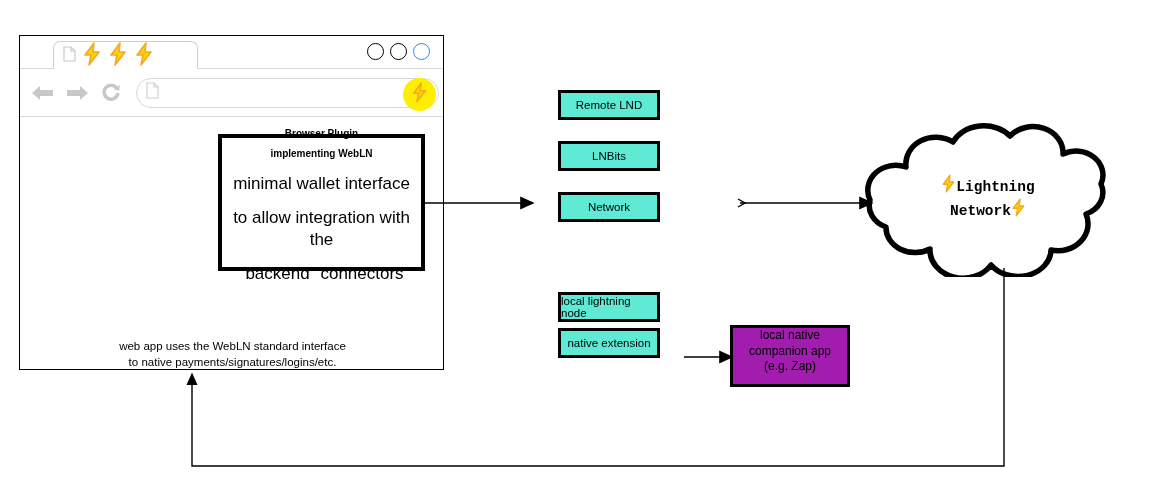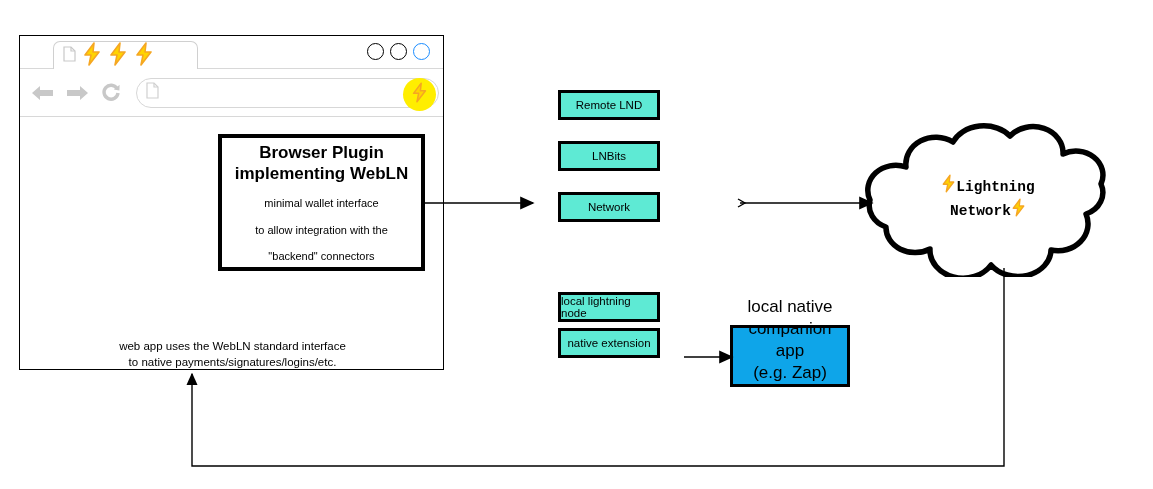--- a/index.html
+++ b/index.html
@@ -51,35 +51,35 @@
     text-align:center;font-size:11.5px;color:#000;line-height:1.35;margin-top:13px;
   }
 
   
   .plugin-box{
     position:absolute;left:218px;top:134px;width:207px;height:137px;
     border:4px solid #000;background:#fff;box-sizing:border-box;
     display:flex;flex-direction:column;align-items:center;justify-content:center;
     text-align:center;padding:0 8px;
   }
-  .plugin-title{font-size:17px;font-weight:bold;line-height:1.25;}
-  .plugin-sub{font-size:11px;line-height:1.3;margin-top:12px;}
+  .plugin-title{font-size:10px;font-weight:bold;line-height:1.25;margin-top:8px;}
+  .plugin-sub{font-size:17px;line-height:1.3;margin-top:12px;}
 
   
   .conn-box{
     position:absolute;left:558px;width:102px;height:30px;
     border:3px solid #000;background:#5eead4;box-sizing:border-box;
     display:flex;align-items:center;justify-content:center;
     font-size:11.5px;color:#000;
   }
   .companion-box{
     position:absolute;left:730px;top:325px;width:120px;height:62px;
-    border:3px solid #000;background:#0ea5e9;box-sizing:border-box;
-    display:flex;align-items:flex-end;justify-content:center;text-align:center;
-    font-size:17px;line-height:1.3;
+    border:3px solid #000;background:#a21caf;box-sizing:border-box;
+    display:flex;align-items:flex-start;justify-content:center;text-align:center;
+    font-size:12px;line-height:1.3;
   }
 
   
   .cloud-wrap{position:absolute;left:858px;top:122px;width:260px;height:155px;font-family:Liberation Mono, monospace;}
   .cloud-label{
     position:absolute;left:0;top:52px;width:260px;text-align:center;
     font-size:14.5px;font-weight:bold;line-height:1.25;color:#000;
   }
   .bolt{display:inline-block;vertical-align:-2px;}
 

